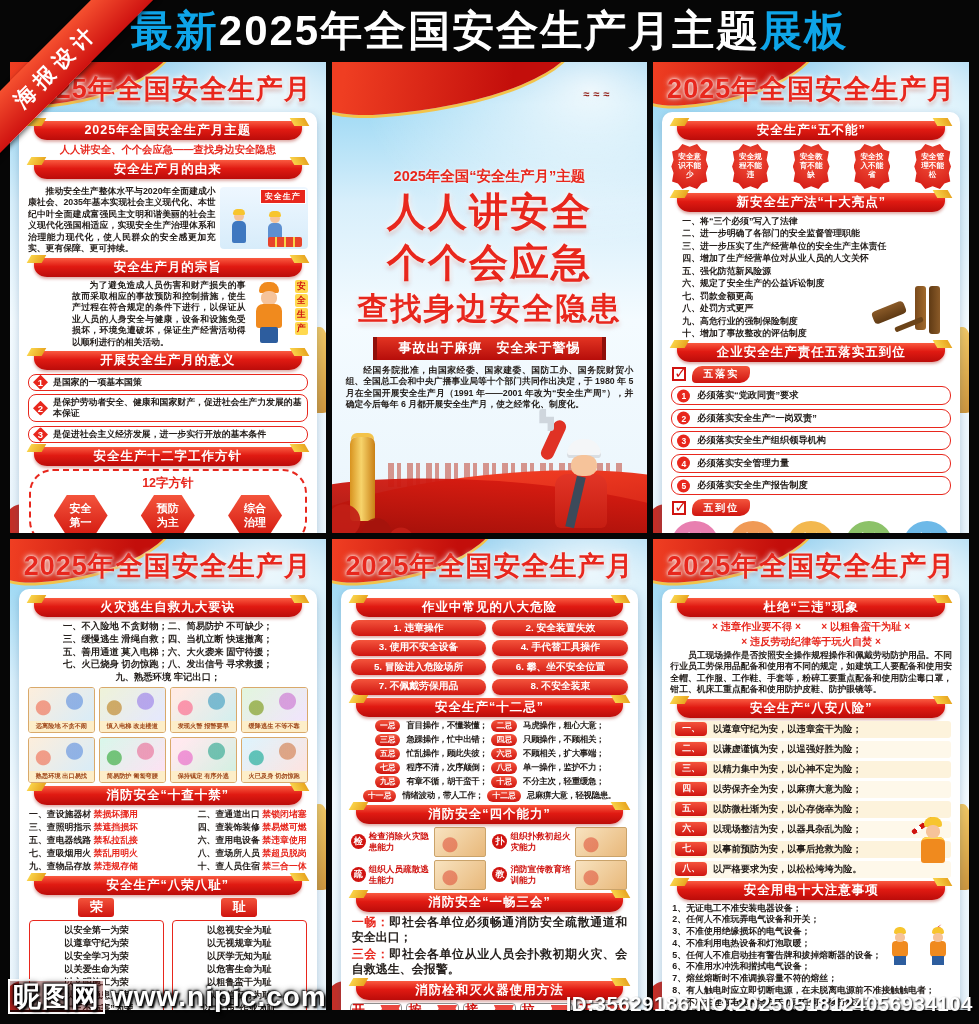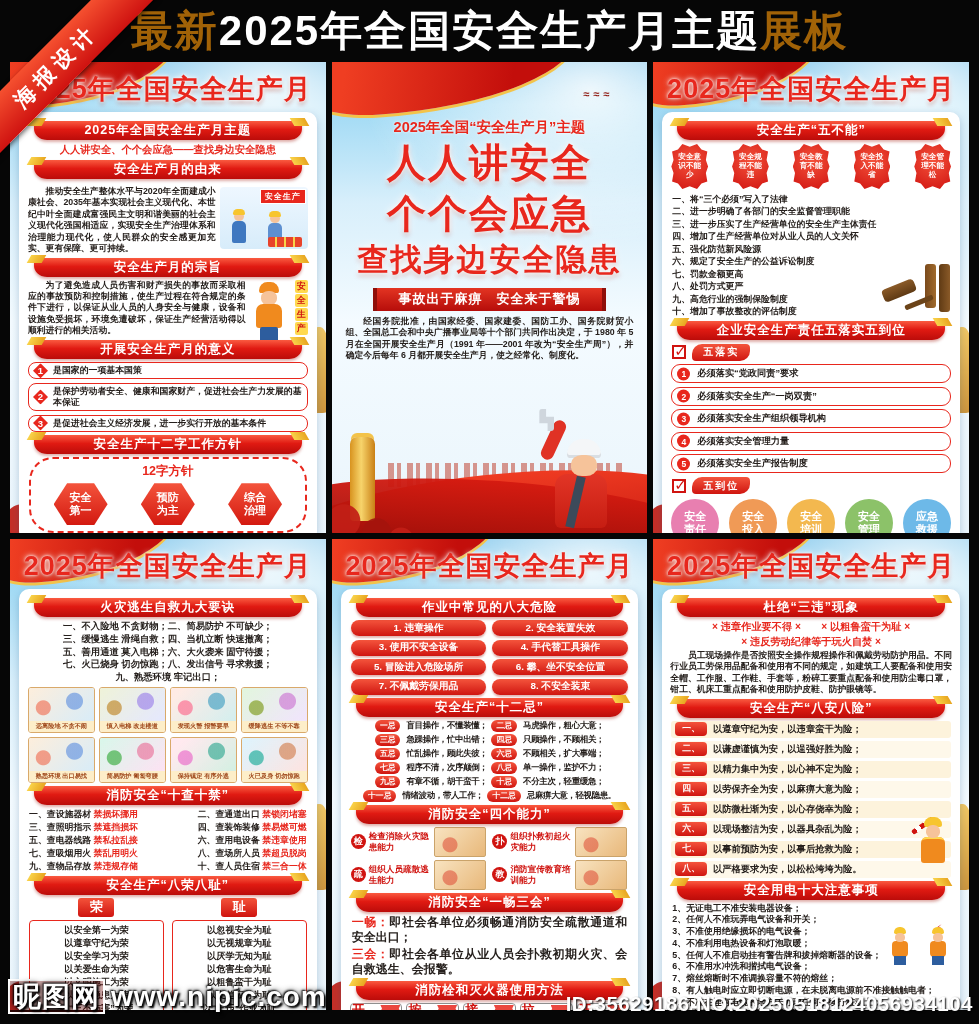--- a/index.html
+++ b/index.html
@@ -2,21 +2,21 @@
 <html><head>
 <meta charset="utf-8">
 <style>
   * { margin:0; padding:0; box-sizing:border-box; }
   html,body { width:979px; height:1024px; }
   body { background:#060606; font-family:"Liberation Sans","DejaVu Sans",sans-serif; position:relative; overflow:hidden; }
 
   
   .topbar { height:62px; display:flex; align-items:center; justify-content:center; background:#060606; position:relative; z-index:5; }
   .topbar .t { font-size:42px; font-weight:900; letter-spacing:2px; white-space:nowrap; }
-  .t .red { color:#a16207;text-align:center; } .t .white { color:#fff; }
+  .t .red { color:#0ea5e9;text-align:center; } .t .white { color:#fff; }
 
   
   .corner { position:absolute; top:0; left:0; width:170px; height:170px; overflow:hidden; z-index:50; pointer-events:none; }
   .corner .band { position:absolute; width:240px; height:44px; left:-64px; top:44px; transform:rotate(-45deg);
     background:linear-gradient(180deg,#f5502f,#cf1210); box-shadow:0 2px 5px rgba(0,0,0,.6);
     color:#fff; font-weight:900; font-size:21px; letter-spacing:6px; display:flex; align-items:center; justify-content:center; }
 
   
   .board { position:absolute; left:10px; right:10px; top:62px; bottom:14px; display:grid;
     grid-template-columns:repeat(3,1fr); grid-template-rows:1fr 1fr; gap:6px; }
@@ -57,21 +57,21 @@
     background:linear-gradient(180deg,#eef7ff,#d7ecfa); }
   .ill .sign { position:absolute; top:2px; right:2px; background:#e8271d; border:1px solid #fff; color:#fff;
     font-size:8px; font-weight:900; padding:1px 4px; letter-spacing:1px; }
   .mini { position:absolute; width:14px; height:22px; background:#3f78c0; border-radius:5px 5px 2px 2px; }
   .mini::before { content:""; position:absolute; top:-9px; left:2px; width:10px; height:9px; background:#f6c39a; border-radius:50%; }
   .mini::after { content:""; position:absolute; top:-12px; left:1px; width:12px; height:6px; background:#f7c52e; border-radius:6px 6px 2px 2px; }
   .m1 { left:12px; bottom:6px; } .m2 { left:48px; bottom:4px; background:#5d8fd0; }
   .drums { position:absolute; bottom:2px; right:6px; width:34px; height:10px;
     background:repeating-linear-gradient(90deg,#e8432b 0 7px,#f7d34a 7px 9px); border-radius:2px; }
   .purpose { display:flex; gap:4px; margin:1px 1px 2px; }
-  .purpose .pt { flex:1; }
+  .purpose .pt { flex:1;margin-left:44px; }
   .pfig { width:58px; position:relative; flex:none; }
   .ow { position:absolute; left:2px; top:2px; width:34px; height:62px; }
   .ow .h { position:absolute; top:0; left:7px; width:20px; height:11px; background:#f08a1e; border-radius:10px 10px 3px 3px; }
   .ow .f { position:absolute; top:9px; left:9px; width:16px; height:14px; background:#f6c39a; border-radius:45%; }
   .ow .b { position:absolute; top:22px; left:4px; width:26px; height:24px; background:#f08a1e; border-radius:7px 7px 3px 3px; }
   .ow .l { position:absolute; top:45px; left:8px; width:18px; height:16px; background:#2d5d9e; border-radius:2px; }
   .vsign { position:absolute; right:0; top:0; display:flex; flex-direction:column; gap:1px; }
   .vsign span { width:13px; height:13px; background:#ffd94e; color:#d01410; font-size:9px; font-weight:900;
     display:flex; align-items:center; justify-content:center; border-radius:2px; }
   .mi { position:relative; border:1.5px solid #e8271d; border-radius:8px; padding:2px 5px 2px 24px; margin:3.5px 1px;
@@ -81,21 +81,21 @@
     clip-path:polygon(50% 0,100% 50%,50% 100%,0 50%); }
   .policy { border:2px dashed #e8271d; border-radius:24px; padding:4px 6px 6px; margin:3px 2px 0; text-align:center; }
   .policy .ptitle { color:#e8271d; font-weight:900; font-size:12.5px; }
   .hexrow { display:flex; justify-content:space-around; margin-top:3px; }
   .hex { width:54px; height:42px; background:linear-gradient(180deg,#f4543c,#d31910);
     clip-path:polygon(25% 0,75% 0,100% 50%,75% 100%,25% 100%,0 50%);
     color:#fff; font-weight:900; font-size:11px; line-height:1.2; display:flex; flex-direction:column;
     align-items:center; justify-content:center; }
 
   
-  .p2sub { margin-top:56px; text-align:center; color:#e8271d; font-weight:900; font-size:14.5px;
+  .p2sub { margin-top:105px; text-align:center; color:#e8271d; font-weight:900; font-size:14.5px;
     text-shadow:0 0 3px #fff; position:relative; z-index:4; white-space:nowrap; }
   .p2big { text-align:center; color:#e8271d; font-weight:900; font-size:39px; letter-spacing:2px; line-height:1.32;
     text-shadow:0 0 4px #fff,0 0 9px #fff,0 3px 5px rgba(150,20,5,.35); position:relative; z-index:4; white-space:nowrap; }
   .p2big.b3 { font-size:31px; }
   .p2bar { width:74%; margin:7px auto 5px; background:linear-gradient(180deg,#e33422,#b60d0a); color:#fff; font-weight:900;
     font-size:13px; text-align:center; padding:2.5px 0; border-left:4px solid #8f0f0a; border-right:4px solid #8f0f0a;
     position:relative; z-index:4; letter-spacing:1px; white-space:nowrap; }
   .p2body { margin:0 14px; position:relative; z-index:4; }
   .birds { position:absolute; top:26px; right:34px; z-index:4; color:#8f1a12; font-size:11px; letter-spacing:4px; font-weight:900; }
   .scene { position:absolute; left:0; right:0; bottom:0; height:112px; z-index:2; }
@@ -117,21 +117,21 @@
   .worker .wt { position:absolute; top:47px; left:18px; width:52px; height:54px;
     background:linear-gradient(180deg,#e23526,#c61d12); border-radius:12px 12px 6px 6px; }
   .worker .ws { position:absolute; top:49px; left:34px; width:9px; height:52px; background:#3c4a5a; transform:rotate(13deg); }
 
   
   .seals { display:flex; justify-content:space-between; margin:2px 1px 3px;gap:24px; }
   .seal { width:47px; height:47px; color:#fff; font-size:7.6px; font-weight:900; line-height:1.18; text-align:center;
     display:flex; align-items:center; justify-content:center; padding:5px;
     background:radial-gradient(circle at 50% 38%,#f4513a,#cf1310);
     clip-path:polygon(30% 2%,50% 8%,70% 2%,82% 14%,98% 18%,94% 36%,100% 50%,94% 64%,98% 82%,82% 86%,70% 98%,50% 92%,30% 98%,18% 86%,2% 82%,6% 64%,0 50%,6% 36%,2% 18%,18% 14%); }
-  .hlwrap { position:relative; margin:1px 2px 2px; }
+  .hlwrap { position:relative; margin:1px 12px 2px; }
   .hl { font-size:8.9px; font-weight:800; color:#26201d; line-height:1.4; white-space:nowrap; }
   .gavel { position:absolute; right:0; bottom:0; width:72px; height:54px; }
   .gb { position:absolute; top:0; width:11px; height:44px; background:linear-gradient(90deg,#7a4a1c,#a06a2c); border-radius:3px; }
   .gb1 { right:14px; } .gb2 { right:0; height:48px; background:linear-gradient(90deg,#5f3a14,#8a5a28); }
   .gh { position:absolute; left:4px; top:20px; width:34px; height:13px; background:linear-gradient(180deg,#8a5a28,#5f3a14);
     border-radius:4px; transform:rotate(-22deg); }
   .gs { position:absolute; left:26px; top:36px; width:30px; height:5px; background:#6b4318; border-radius:2px; transform:rotate(-22deg); }
   .chk { display:flex; align-items:center; gap:6px; margin:4px 2px 1px; }
   .box { width:14px; height:14px; border:2.5px solid #d01410; background:#fff; position:relative; flex:none; }
   .box::after { content:"✓"; color:#d01410; font-weight:900; font-size:15px; position:absolute; left:0; top:-5px; }
@@ -337,20 +337,21 @@
     <div class="poster-title">2025年全国安全生产月</div>
     <div class="card">
       <div class="banner">安全生产“五不能”</div>
       <div class="seals">
         <div class="seal">安全意识不能少</div>
         <div class="seal">安全规程不能违</div>
         <div class="seal">安全教育不能缺</div>
         <div class="seal">安全投入不能省</div>
         <div class="seal">安全管理不能松</div>
       </div>
+      <div class="banner">新安全生产法“十大亮点”</div>
       <div class="hlwrap">
         <div class="hl">一、将“三个必须”写入了法律</div>
         <div class="hl">二、进一步明确了各部门的安全监督管理职能</div>
         <div class="hl">三、进一步压实了生产经营单位的安全生产主体责任</div>
         <div class="hl">四、增加了生产经营单位对从业人员的人文关怀</div>
         <div class="hl">五、强化防范新风险源</div>
         <div class="hl">六、规定了安全生产的公益诉讼制度</div>
         <div class="hl">七、罚款金额更高</div>
         <div class="hl">八、处罚方式更严</div>
         <div class="hl">九、高危行业的强制保险制度</div>

